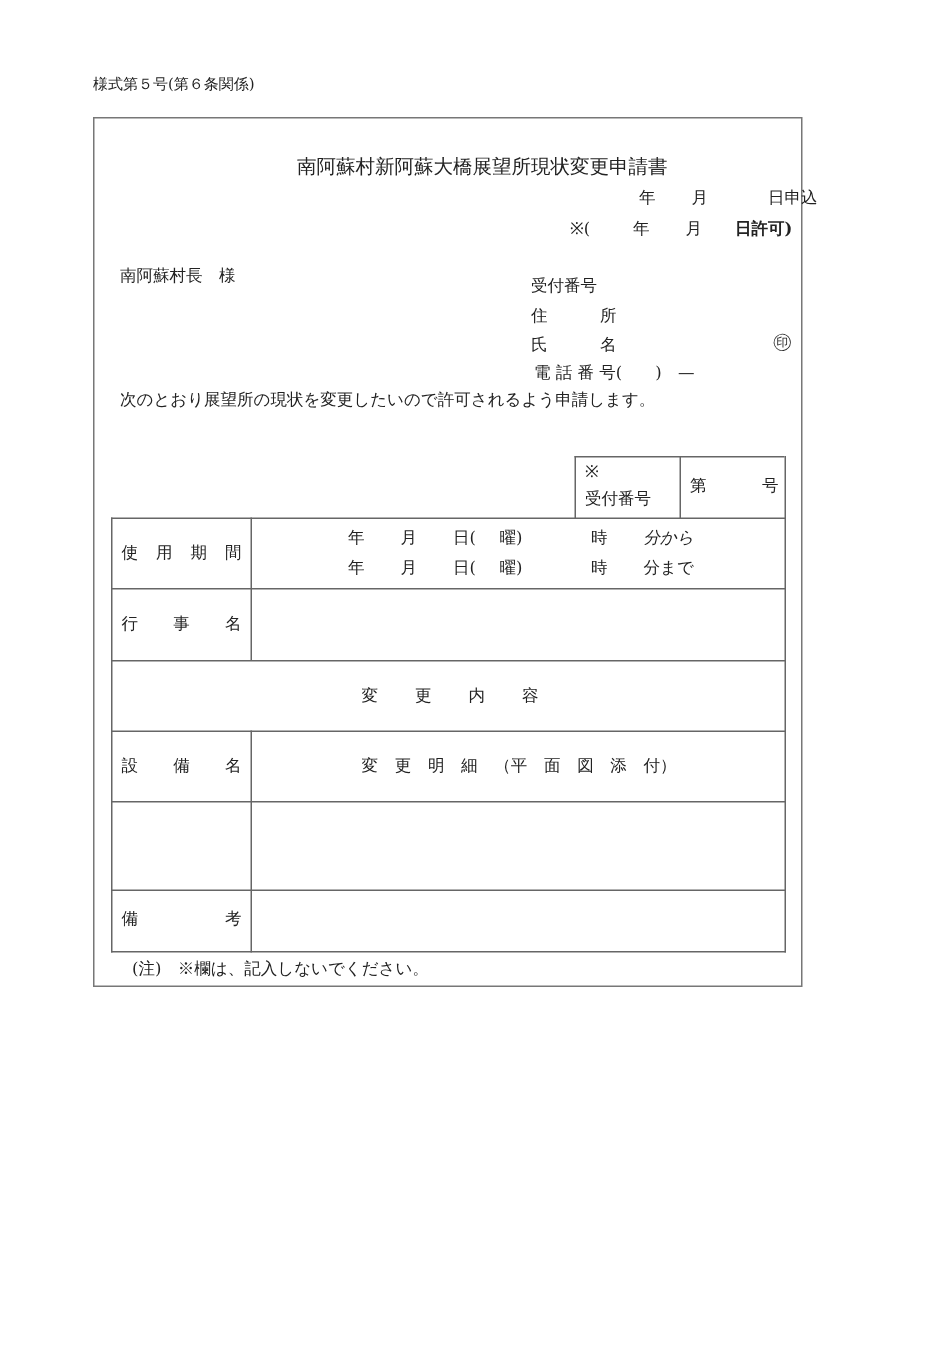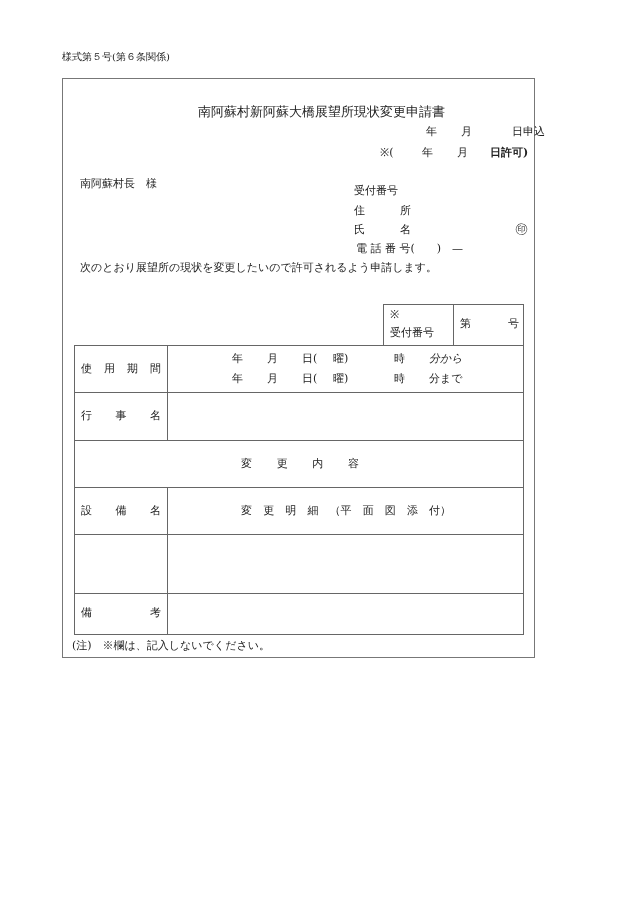--- a/index.html
+++ b/index.html
@@ -120,13 +120,13 @@
 
 <div style="position:absolute;left:75px;top:535px;width:92px;height:58px;"></div>
 <div style="position:absolute;left:168px;top:535px;width:355px;height:58px;"></div>
 
 <div class="abs spread" style="left:81px;top:607px;width:80px;">
   <span>備</span>
   <span>考</span>
 </div>
 <div style="position:absolute;left:168px;top:594px;width:355px;height:40px;"></div>
 
-<div class="abs" style="left:72px;top:640px;">(注)　※欄は、記入しないでください。</div>
+<div class="abs" style="left:88px;top:640px;">(注)　※欄は、記入しないでください。</div>
 
 </body></html>

